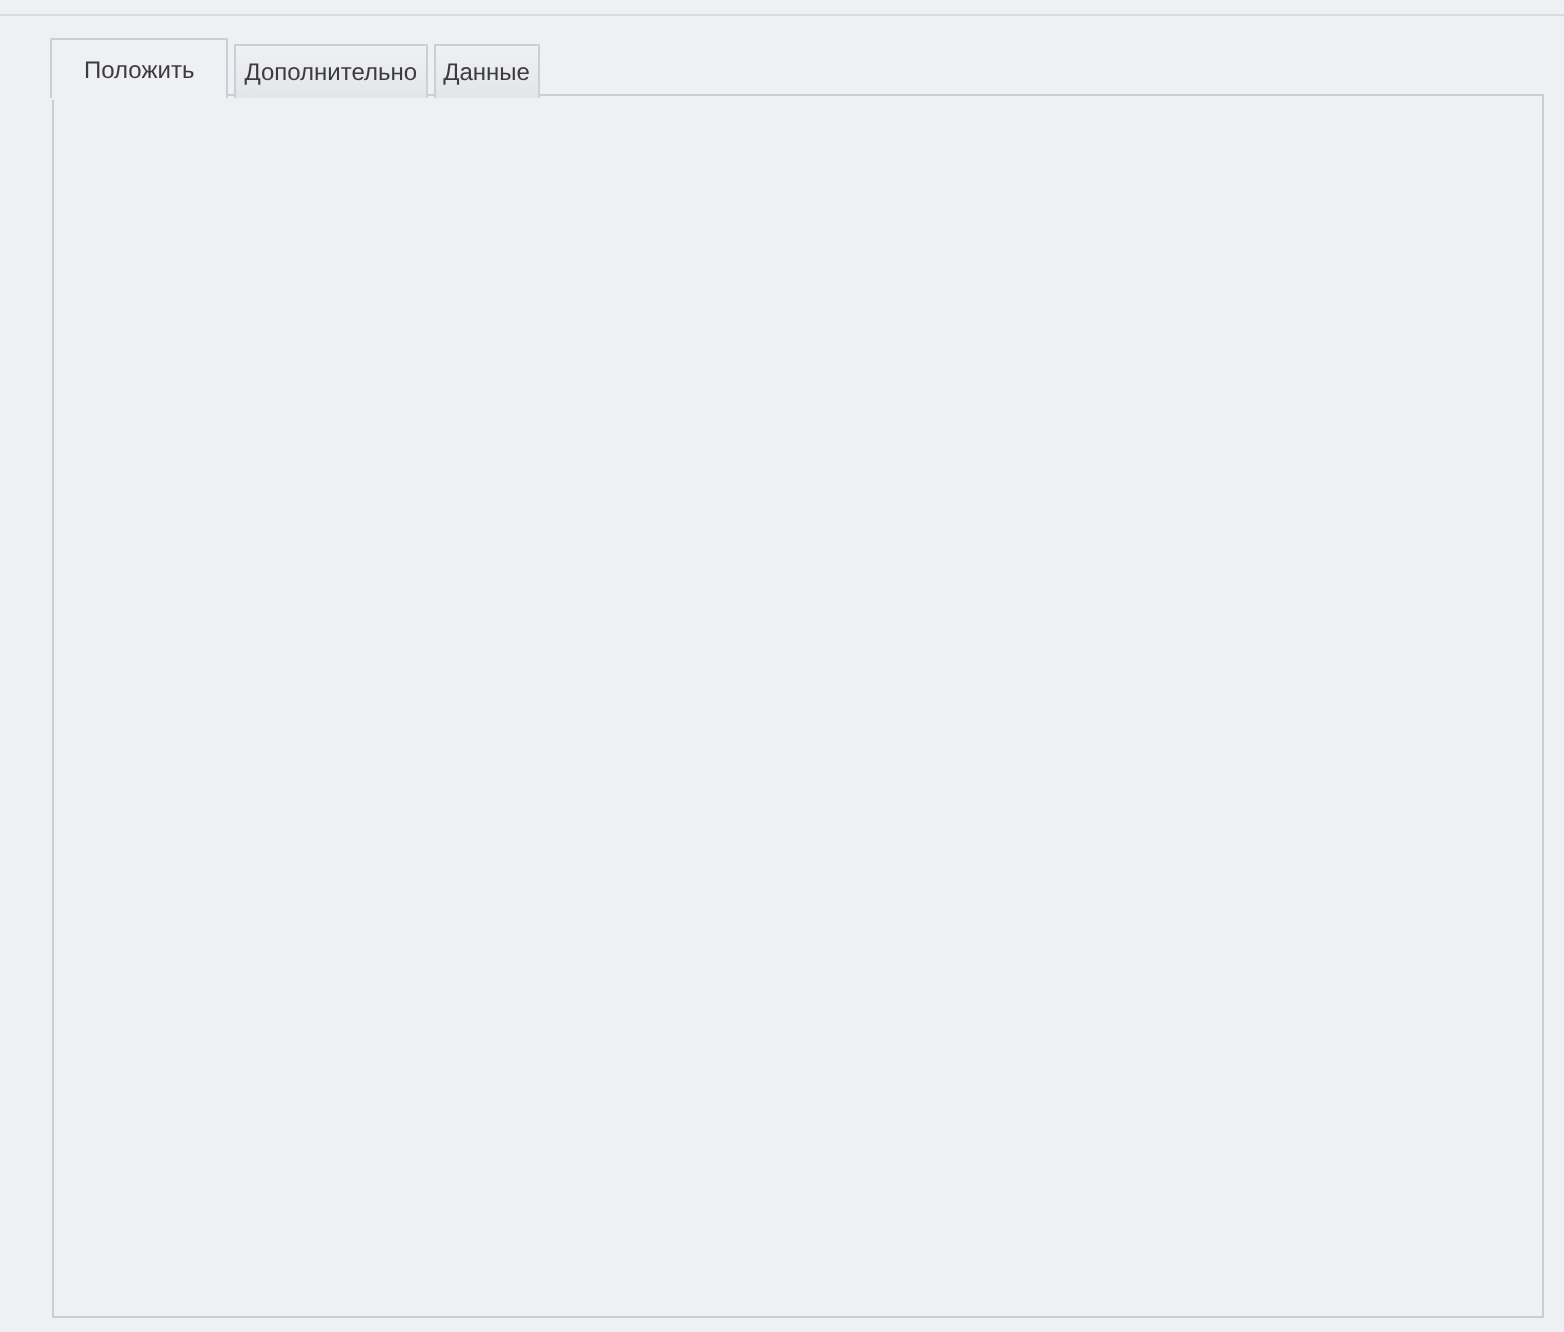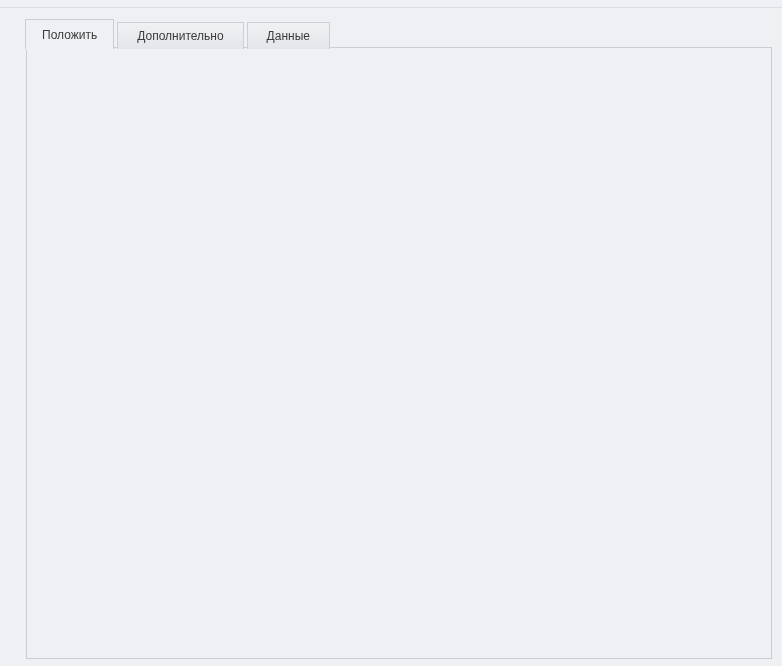--- a/index.html
+++ b/index.html
@@ -7,21 +7,21 @@
     width:782px;height:666px;position:relative;overflow:hidden;
     background:#eef0f4;
     font-family:"Liberation Sans",sans-serif;
     font-size:12px;color:#3b3b3b;
   }
   .topline{position:absolute;left:0;top:7px;width:782px;height:1px;background:#d9dce2;}
 
   
   .tabs{position:absolute;left:25px;top:19px;display:flex;align-items:flex-end;z-index:3;}
   .tab{
-    box-sizing:border-box;height:27px;padding:0 19px;margin-right:3px;
+    box-sizing:border-box;height:27px;padding:0 4px;margin-right:3px;
     display:flex;align-items:center;
     background:linear-gradient(#f0f1f3,#e3e5e9);
     border:1px solid #cbd0d6;border-bottom:none;
     border-radius:1px 1px 0 0;color:#3c3c3c;cursor:default;white-space:nowrap;
   }
   .tab.active{
     height:30px;background:#eff0f4;border-color:#c9ced5;
     padding:0 16px;position:relative;
   }
   .tab.active::after{content:"";position:absolute;left:0;right:0;bottom:-1px;height:2px;background:#eff0f4;}

